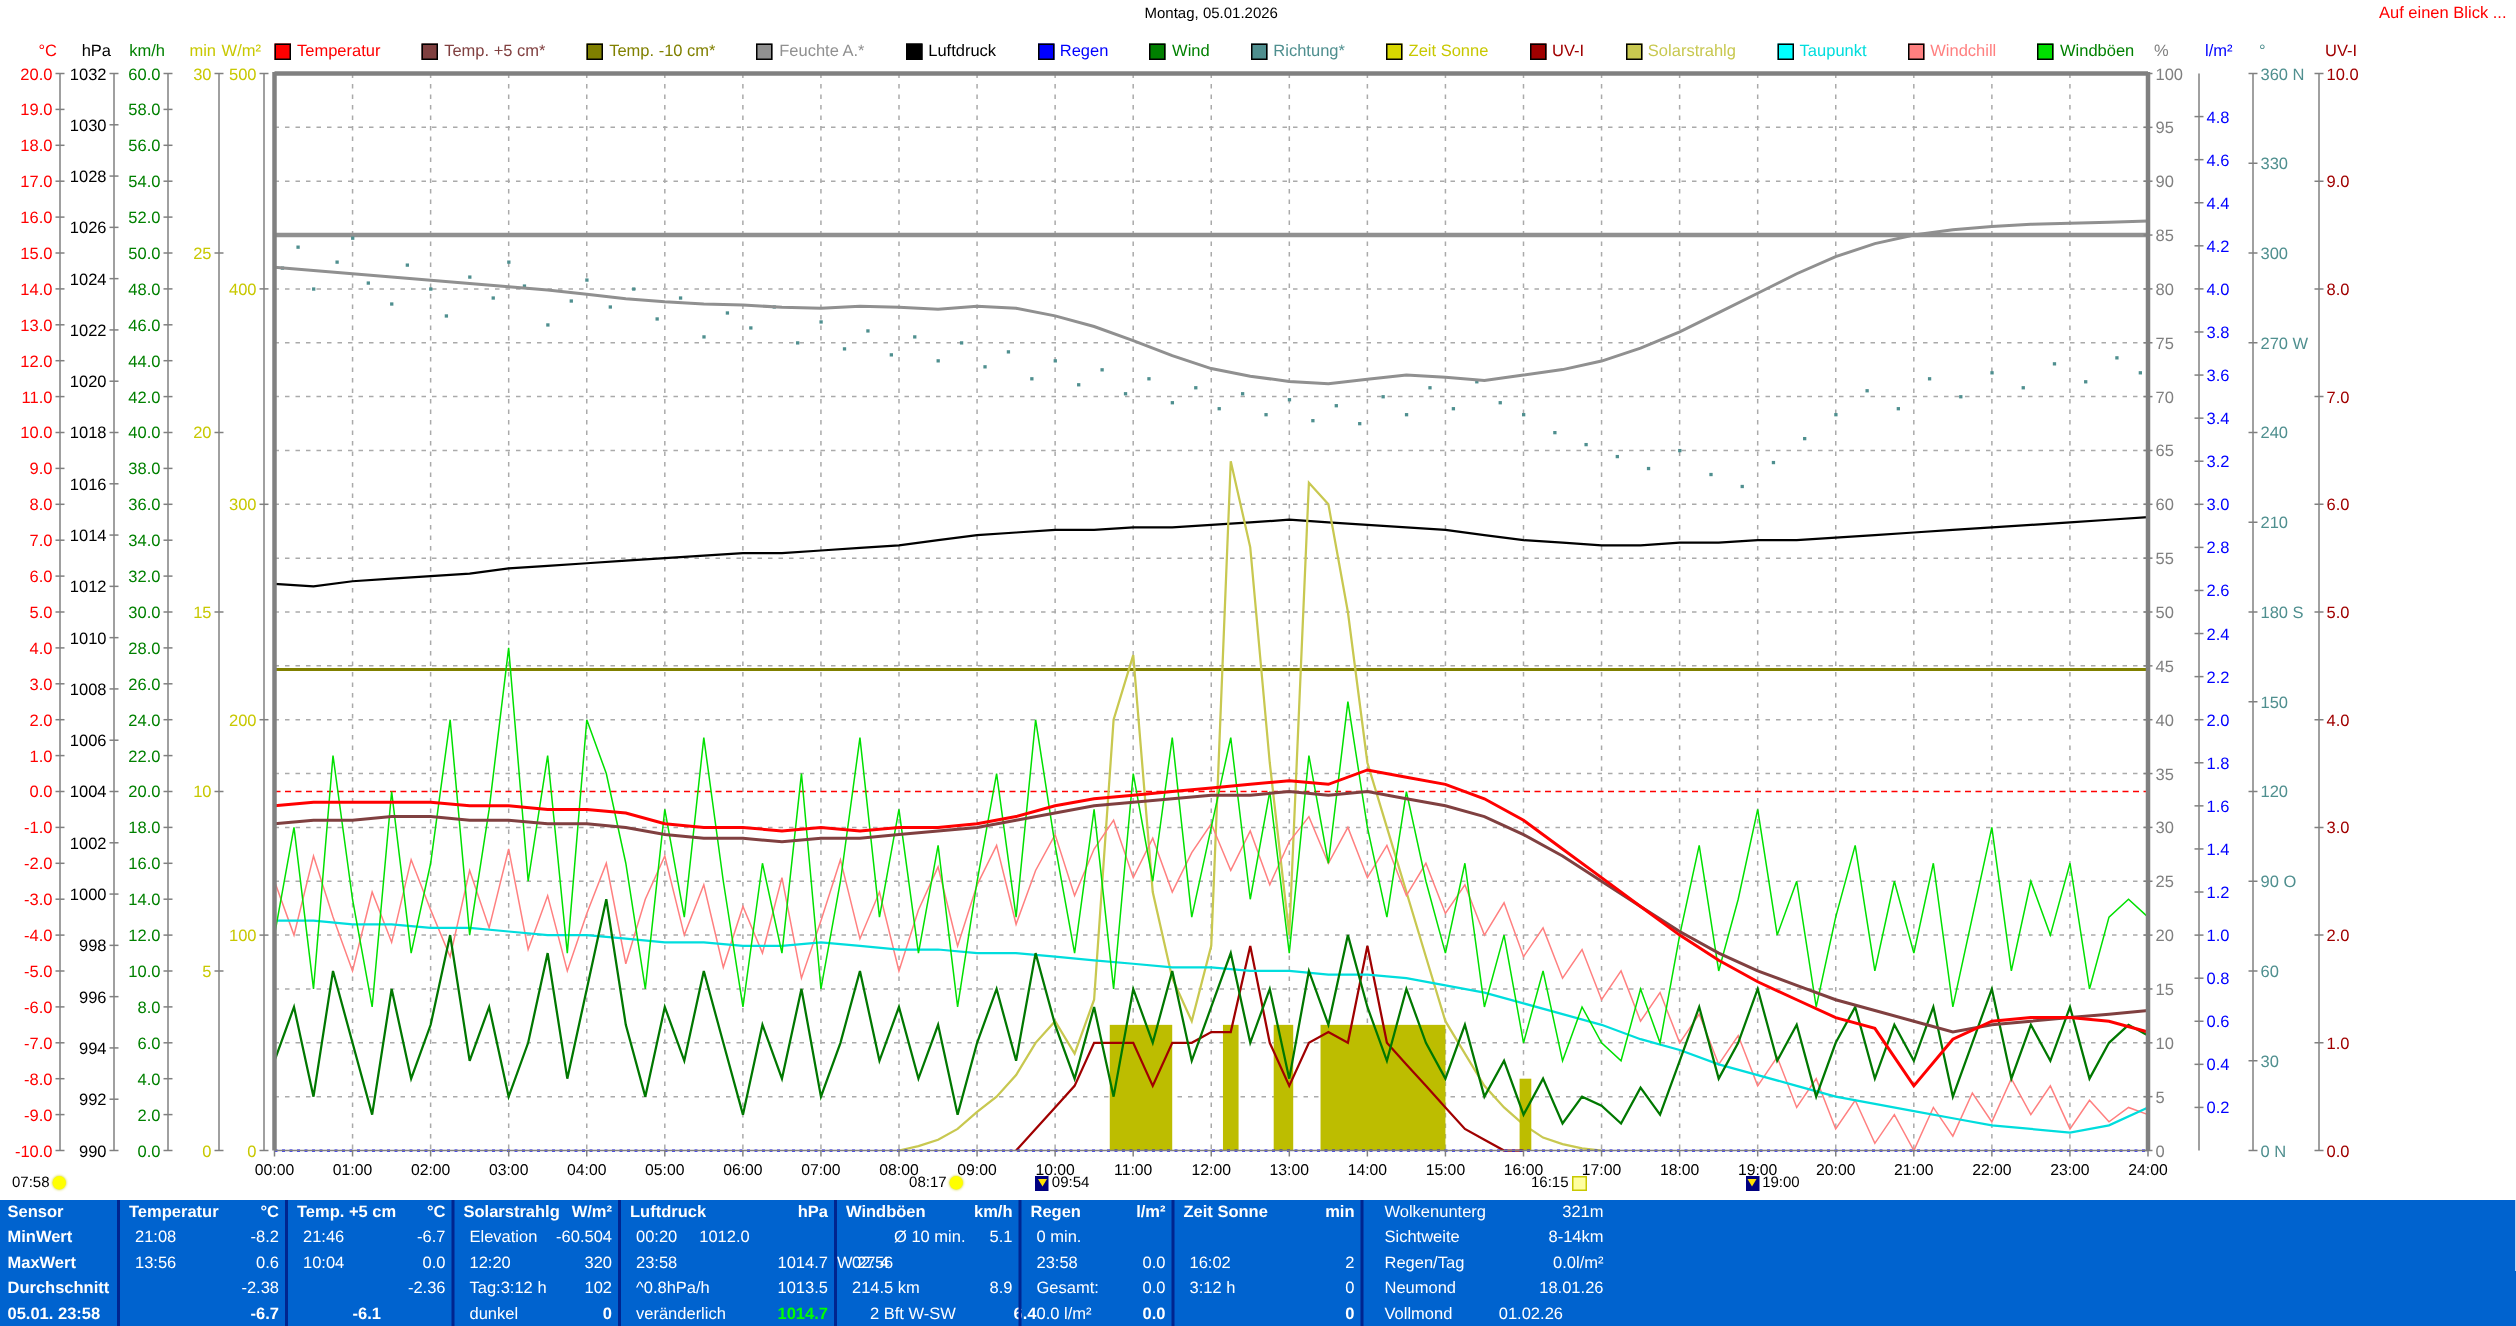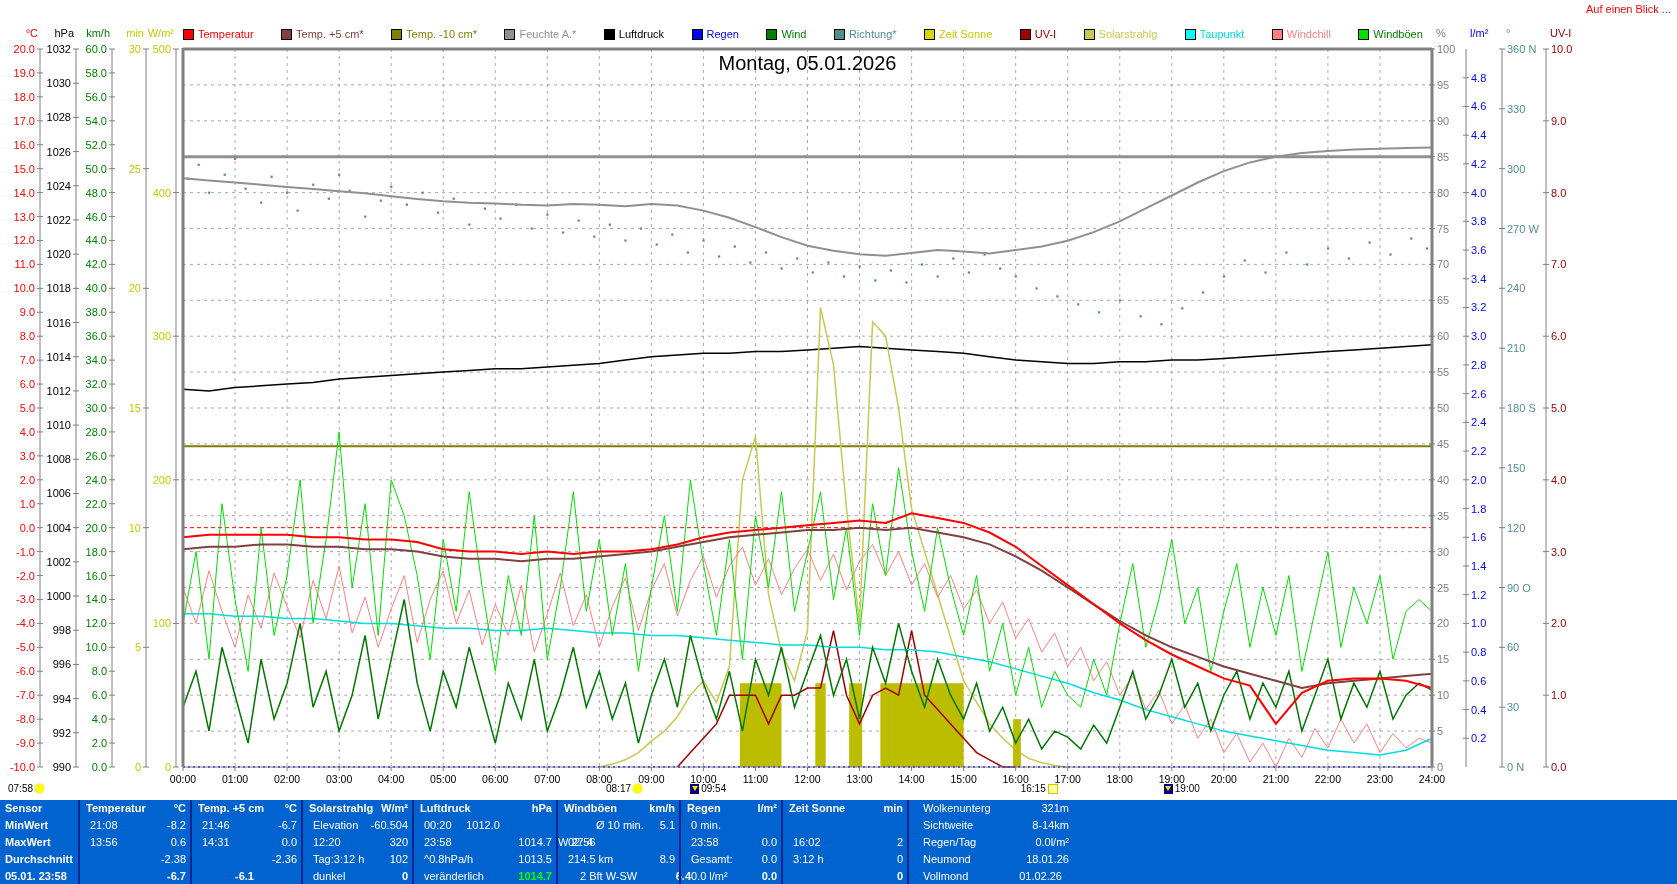--- a/index.html
+++ b/index.html
@@ -1,20 +1,20 @@
 <!DOCTYPE html>
 <html><head>
 <meta charset="utf-8">
 <style>
   html,body{margin:0;padding:0;width:1677px;height:884px;background:#fff;overflow:hidden;
     font-family:"Liberation Sans", sans-serif;}
   #stage{position:relative;width:1677px;height:884px;background:#fff;}
   #chart-svg{position:absolute;left:0;top:0;}
   #page-title{position:absolute;left:183px;top:4px;width:1249px;text-align:center;
-    font-size:20px;color:#000;margin-top:48px;}
+    font-size:10px;color:#000;}
   #glance-link{position:absolute;right:6px;top:3px;font-size:11px;color:#FF0000;cursor:pointer;}
   #legend{position:absolute;left:183px;top:26px;width:1240px;height:16px;display:flex;
     justify-content:space-between;align-items:center;}
   .legend-item{display:flex;align-items:center;gap:4px;font-size:11px;white-space:nowrap;}
   .legend-swatch{width:9px;height:9px;border:1px solid #000;display:inline-block;}
   #markers{position:absolute;left:0;top:783px;width:1677px;height:16px;font-size:10px;color:#000;}
   .marker{position:absolute;top:0;display:flex;align-items:center;gap:2px;white-space:nowrap;}
   .icon-sun{width:9px;height:9px;border-radius:50%;background:#FFFF00;box-shadow:0 0 2px #C8C800;display:inline-block;}
   .icon-sun-pale{width:8px;height:8px;background:#FFFFA0;border:1px solid #C8C800;display:inline-block;}
   .icon-flag{width:9px;height:10px;background:#000080;display:inline-flex;align-items:center;justify-content:center;}
@@ -721,21 +721,21 @@
       <div class="tcell" style="left: 90px; top: 17px;">21:08</div>
       <div class="tcell" style="left: 80px; top: 17px; width: 106px; text-align: right;">-8.2</div>
       <div class="tcell" style="left: 90px; top: 34px;">13:56</div>
       <div class="tcell" style="left: 80px; top: 34px; width: 106px; text-align: right;">0.6</div>
       <div class="tcell" style="left: 80px; top: 51px; width: 106px; text-align: right;">-2.38</div>
       <div class="tcell tbold" style="left: 80px; top: 68px; width: 106px; text-align: right;">-6.7</div>
       <div class="tcell tbold" style="left: 198px; top: 0px;">Temp. +5 cm</div>
       <div class="tcell tbold" style="left: 192px; top: 0px; width: 105px; text-align: right;">°C</div>
       <div class="tcell" style="left: 202px; top: 17px;">21:46</div>
       <div class="tcell" style="left: 192px; top: 17px; width: 105px; text-align: right;">-6.7</div>
-      <div class="tcell" style="left: 202px; top: 34px;">14:31</div>
+      <div class="tcell" style="left: 202px; top: 34px;">10:04</div>
       <div class="tcell" style="left: 192px; top: 34px; width: 105px; text-align: right;">0.0</div>
       <div class="tcell" style="left: 192px; top: 51px; width: 105px; text-align: right;">-2.36</div>
       <div class="tcell tbold" style="left: 192px; top: 68px; width: 105px; text-align: center;">-6.1</div>
       <div class="tcell tbold" style="left: 309px; top: 0px;">Solarstrahlg</div>
       <div class="tcell tbold" style="left: 303px; top: 0px; width: 105px; text-align: right;">W/m²</div>
       <div class="tcell" style="left: 313px; top: 17px;">Elevation</div>
       <div class="tcell" style="left: 303px; top: 17px; width: 105px; text-align: right;">-60.504</div>
       <div class="tcell" style="left: 313px; top: 34px;">12:20</div>
       <div class="tcell" style="left: 303px; top: 34px; width: 105px; text-align: right;">320</div>
       <div class="tcell" style="left: 313px; top: 51px;">Tag:3:12 h</div>
@@ -780,21 +780,21 @@
       <div class="tcell tbold" style="left: 783px; top: 68px; width: 120px; text-align: right;">0</div>
       <div class="tcell" style="left: 923px; top: 0px;">Wolkenunterg</div>
       <div class="tcell" style="left: 909px; top: 0px; width: 160px; text-align: right;">321m</div>
       <div class="tcell" style="left: 923px; top: 17px;">Sichtweite</div>
       <div class="tcell" style="left: 909px; top: 17px; width: 160px; text-align: right;">8-14km</div>
       <div class="tcell" style="left: 923px; top: 34px;">Regen/Tag</div>
       <div class="tcell" style="left: 909px; top: 34px; width: 160px; text-align: right;">0.0l/m²</div>
       <div class="tcell" style="left: 923px; top: 51px;">Neumond</div>
       <div class="tcell" style="left: 909px; top: 51px; width: 160px; text-align: right;">18.01.26</div>
       <div class="tcell" style="left: 923px; top: 68px;">Vollmond</div>
-      <div class="tcell" style="left: 902px; top: 68px; width: 160px; text-align: right;">01.02.26</div>
+      <div class="tcell" style="left: 882px; top: 68px; width: 160px; text-align: right;">01.02.26</div>
       <div class="tsep" style="left: 78px;"></div>
       <div class="tsep" style="left: 190px;"></div>
       <div class="tsep" style="left: 301px;"></div>
       <div class="tsep" style="left: 412px;"></div>
       <div class="tsep" style="left: 556px;"></div>
       <div class="tsep" style="left: 679px;"></div>
       <div class="tsep" style="left: 781px;"></div>
       <div class="tsep" style="left: 907px;"></div>
     </div>
 </div>

